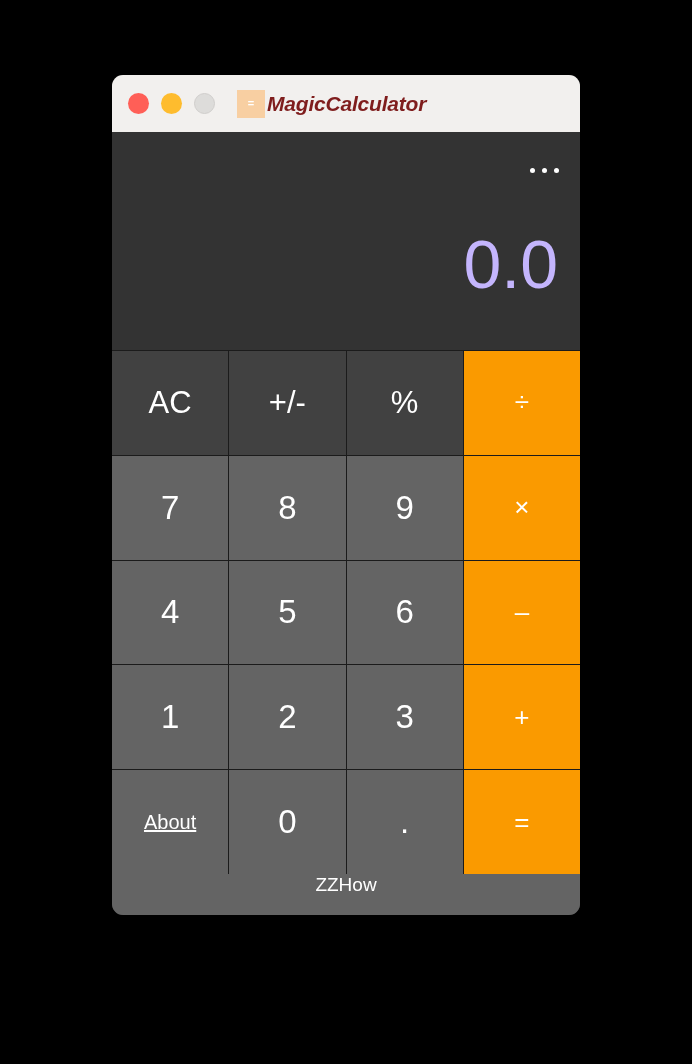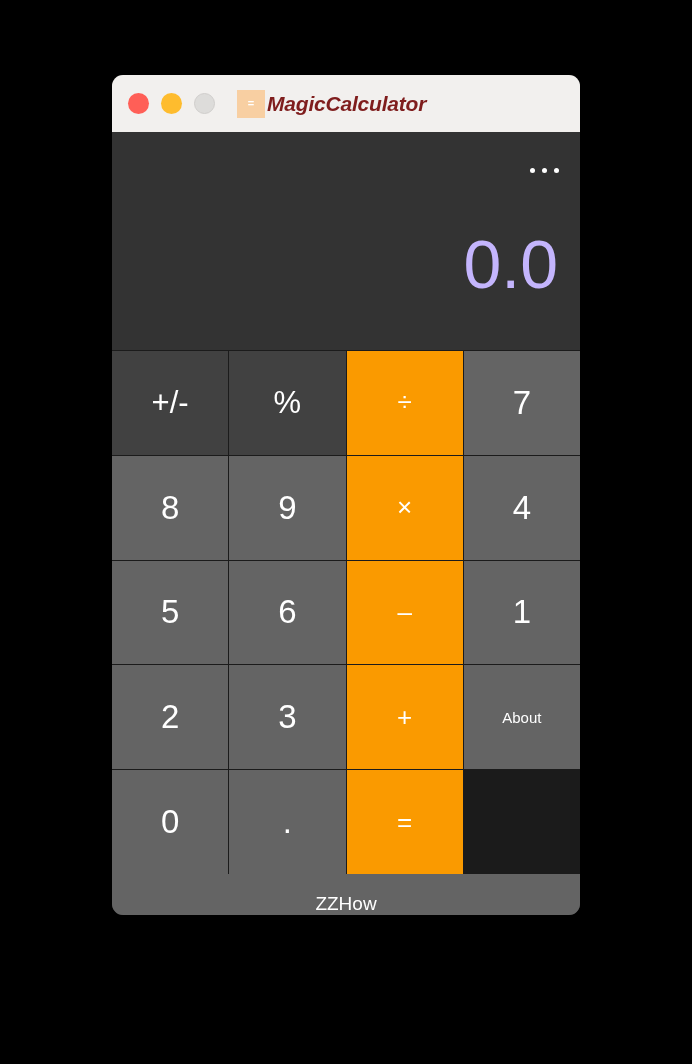--- a/index.html
+++ b/index.html
@@ -126,31 +126,31 @@
     align-items: center;
     justify-content: center;
     color: #FFFFFF;
     font-weight: 300;
     user-select: none;
     box-sizing: border-box;
   }
   .key.fn      { background: #414141; font-size: 31px; }
   .key.num     { background: #646464; font-size: 33px; }
   .key.op      { background: #FA9A00; font-size: 26px; }
-  .key.about   { background: #646464; font-size: 15px; }
+  .key.about   { background: #646464; font-size: 20px; text-decoration: underline; }
   .key.dot     { background: #646464; font-size: 33px; }
   .key.equals  { background: #FA9A00; font-size: 26px; }
 
   
   .footer {
     height: 41px;
     background: #646464;
     color: #FFFFFF;
     display: flex;
-    align-items: flex-end;
+    align-items: flex-start;
     justify-content: center;
     font-size: 19px;
     font-weight: 400;
     flex: 0 0 auto;
   }
 </style>
 </head>
 <body>
 
 <div id="app-window">
@@ -170,20 +170,21 @@
   <div class="display">
     <div class="display-dots">
       <i></i>
         <i></i>
         <i></i>
     </div>
     <div class="display-value">0.0</div>
   </div>
 
   <div class="keypad">
+      <div class="key fn">AC</div>
       <div class="key fn">+/-</div>
       <div class="key fn">%</div>
       <div class="key op">÷</div>
       <div class="key num">7</div>
       <div class="key num">8</div>
       <div class="key num">9</div>
       <div class="key op">×</div>
       <div class="key num">4</div>
       <div class="key num">5</div>
       <div class="key num">6</div>

